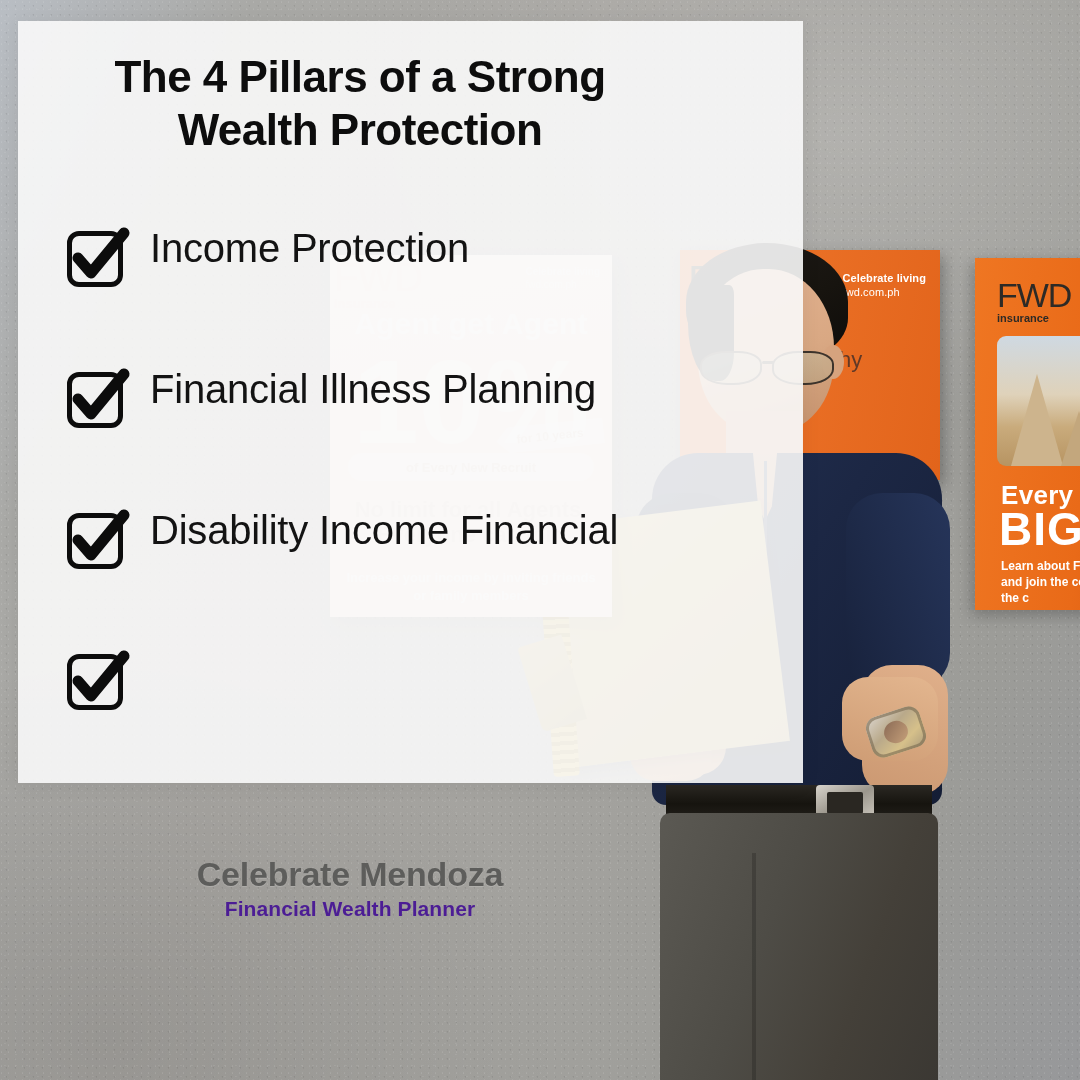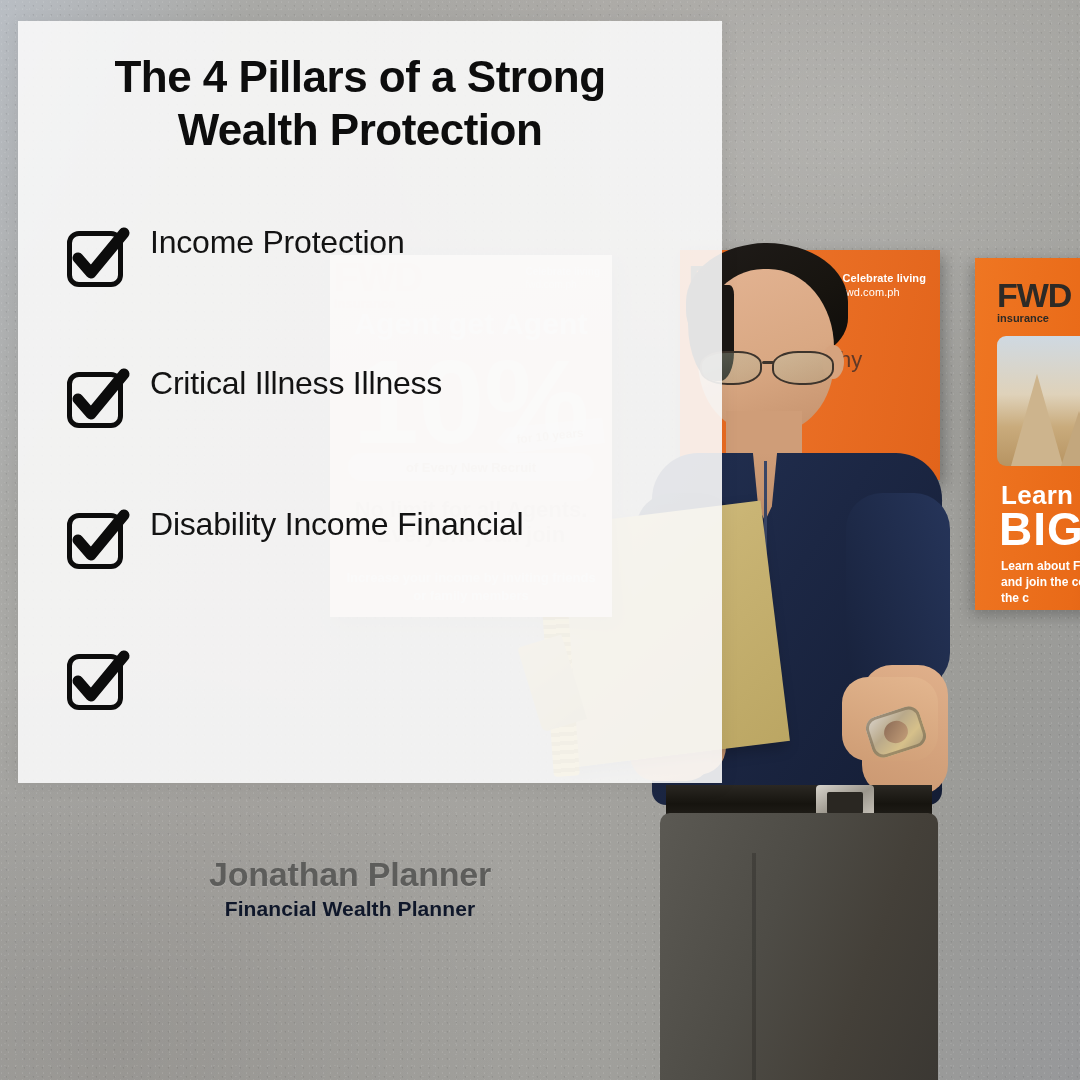--- a/index.html
+++ b/index.html
@@ -70,21 +70,21 @@
     position:absolute;left:64px;bottom:0;width:0;height:0;
     border-left:18px solid transparent;border-right:18px solid transparent;
     border-bottom:55px solid #c3a77d;
   }
   .pr-grow{position:absolute;left:26px;top:222px;color:#fff;font-size:26px;font-weight:bold;letter-spacing:.3px;}
   .pr-big{position:absolute;left:24px;top:248px;color:#fff;font-size:46px;font-weight:bold;letter-spacing:1px;line-height:1;}
   .pr-body{position:absolute;left:26px;top:300px;width:150px;color:#fff;font-size:12px;font-weight:bold;line-height:1.35;}
 
   
   .fwd{display:inline-block;line-height:1;}
-  .fwd .mark{font-weight:bold;letter-spacing:-1px;color:#2d2a26;display:block;}
+  .fwd .mark{font-weight:normal;letter-spacing:-1px;color:#2d2a26;display:block;}
   .fwd .sub{color:#2d2a26;display:block;font-weight:bold;}
 
   
   .poster-pink{
     position:absolute;left:330px;top:255px;width:282px;height:362px;
     background:linear-gradient(170deg,#fdeee5 0%,#fdeae0 55%,#fbe6db 100%);
     box-shadow:5px 7px 16px rgba(0,0,0,.12);
     overflow:hidden;
   }
   .pp-fwd{position:absolute;left:4px;top:2px;opacity:.30;}
@@ -219,21 +219,21 @@
     transform:rotate(-10deg);border-radius:4px 0 0 6px;
   }
   .pencil{
     position:absolute;left:-52px;top:268px;width:8px;height:70px;
     background:linear-gradient(180deg,#efe3a4,#d8c478);
     transform:rotate(24deg);
   }
 
   
   .panel{
-    position:absolute;left:18px;top:21px;width:704px;height:762px;
+    position:absolute;left:18px;top:21px;width:785px;height:762px;
     background:rgba(249,249,250,.90);
     box-shadow:0 2px 18px rgba(0,0,0,.07);
     padding-left:27px;
   }
   .panel-title{
     position:absolute;left:42px;top:30px;width:600px;
     font-size:44px;font-weight:bold;color:#0d0d0d;line-height:1.2;
     text-align:center;letter-spacing:-.5px;
   }
   .checklist{position:absolute;left:46px;top:200px;width:610px;}
@@ -243,32 +243,32 @@
     position:relative;flex:0 0 auto;width:64px;height:64px;margin-top:4px;
   }
   .checkbox .box{
     position:absolute;left:3px;top:6px;width:56px;height:56px;
     border:5px solid #0c0c0c;border-radius:12px;
   }
   .checkbox .tick{
     position:absolute;left:0;top:0;width:64px;height:64px;overflow:visible;
   }
   .check-label{
-    margin-left:22px;font-size:32px;color:#131313;line-height:1.36;
+    margin-left:22px;font-size:40px;color:#131313;line-height:1.36;
     font-weight:300;letter-spacing:-.2px;max-width:520px;
   }
 
   
   .footer{position:absolute;left:0;top:855px;width:700px;text-align:center;}
   .footer .fname{
     font-size:34px;font-weight:bold;color:#5d5d5b;letter-spacing:-.2px;
     text-shadow:0 1px 1px rgba(255,255,255,.18);
   }
   .footer .frole{
-    font-size:21px;font-weight:bold;color:#0f172a;margin-top:3px;letter-spacing:.1px;
+    font-size:21px;font-weight:bold;color:#4c1d95;margin-top:3px;letter-spacing:.1px;
   }
   .brandrow{
     margin-top:9px;display:flex;align-items:center;justify-content:center;gap:9px;
   }
   .brandrow .btext{font-size:19px;color:#56565a;letter-spacing:.6px;}
 </style>
 </head>
 <body>
 
 <div class="stage">
@@ -298,21 +298,21 @@
       <span class="fwd">
         <span class="mark" style="font-size:34px;">FWD</span>
         <span class="sub" style="font-size:11px;margin-top:1px;">insurance</span>
       </span>
     </div>
     <div class="pr-photo">
       <div class="rock"></div>
       <div class="rock2"></div>
 
     </div>
-    <div class="pr-grow">Learn</div>
+    <div class="pr-grow">Every</div>
     <div class="pr-big">BIG</div>
     <div class="pr-body">Learn about FWD Model and join the company in the c</div>
   </div>
 
   <div class="person">
     <div class="hair"></div>
     <div class="head"></div>
     <div class="ear"></div>
     <div class="hair2"></div>
     <div class="glasses">
@@ -376,21 +376,21 @@
         <div class="check-label">Income Protection</div>
       </div>
 
       <div class="check-row">
         <div class="checkbox">
           <div class="box"></div>
           <svg class="tick" viewBox="0 0 64 64">
             <path d="M14 33 L27 48 L60 8" fill="none" stroke="#0c0c0c" stroke-width="11" stroke-linecap="round" stroke-linejoin="round"></path>
           </svg>
         </div>
-        <div class="check-label">Critical Illness Illness</div>
+        <div class="check-label">Financial Illness Planning</div>
       </div>
 
       <div class="check-row">
         <div class="checkbox">
           <div class="box"></div>
           <svg class="tick" viewBox="0 0 64 64">
             <path d="M14 33 L27 48 L60 8" fill="none" stroke="#0c0c0c" stroke-width="11" stroke-linecap="round" stroke-linejoin="round"></path>
           </svg>
         </div>
         <div class="check-label">Disability Income Financial</div>
@@ -402,17 +402,17 @@
           <svg class="tick" viewBox="0 0 64 64">
             <path d="M14 33 L27 48 L60 8" fill="none" stroke="#0c0c0c" stroke-width="11" stroke-linecap="round" stroke-linejoin="round"></path>
           </svg>
         </div>
       </div>
 
     </div>
   </div>
 
   <div class="footer">
-    <div class="fname">Jonathan Planner</div>
+    <div class="fname">Celebrate Mendoza</div>
     <div class="frole">Financial Wealth Planner</div>
   </div>
 
 </div>
 
 </body></html>

